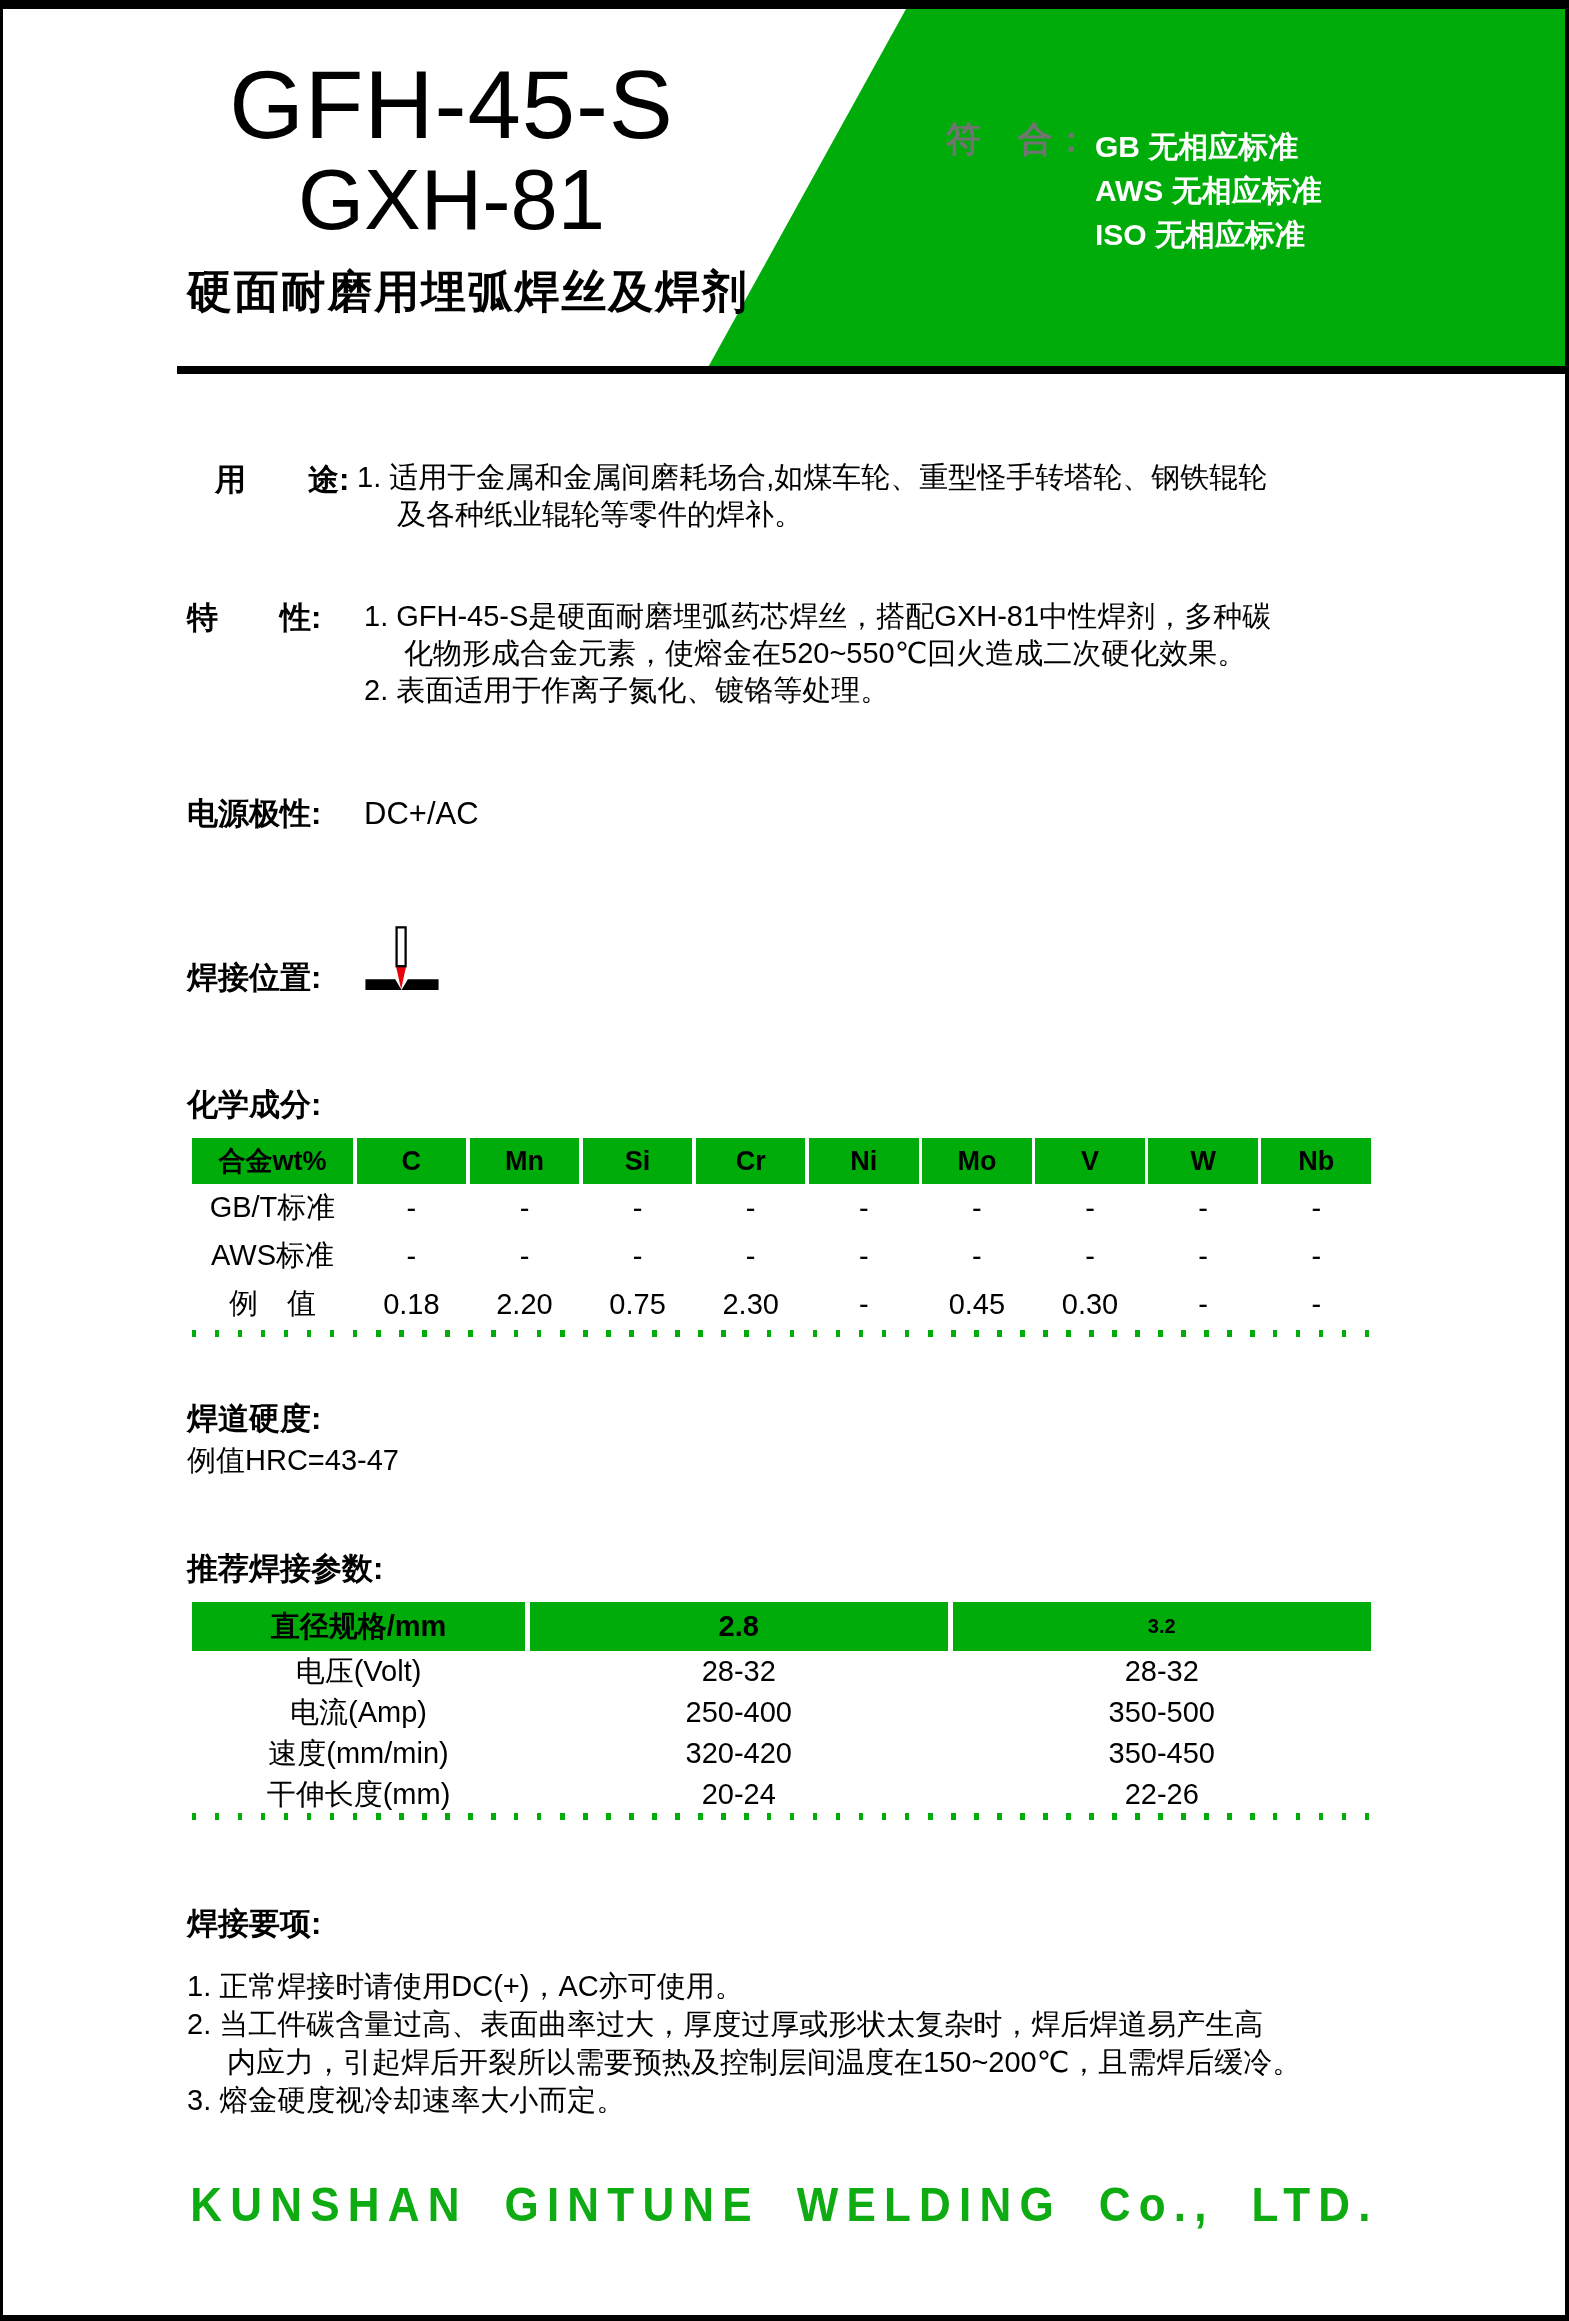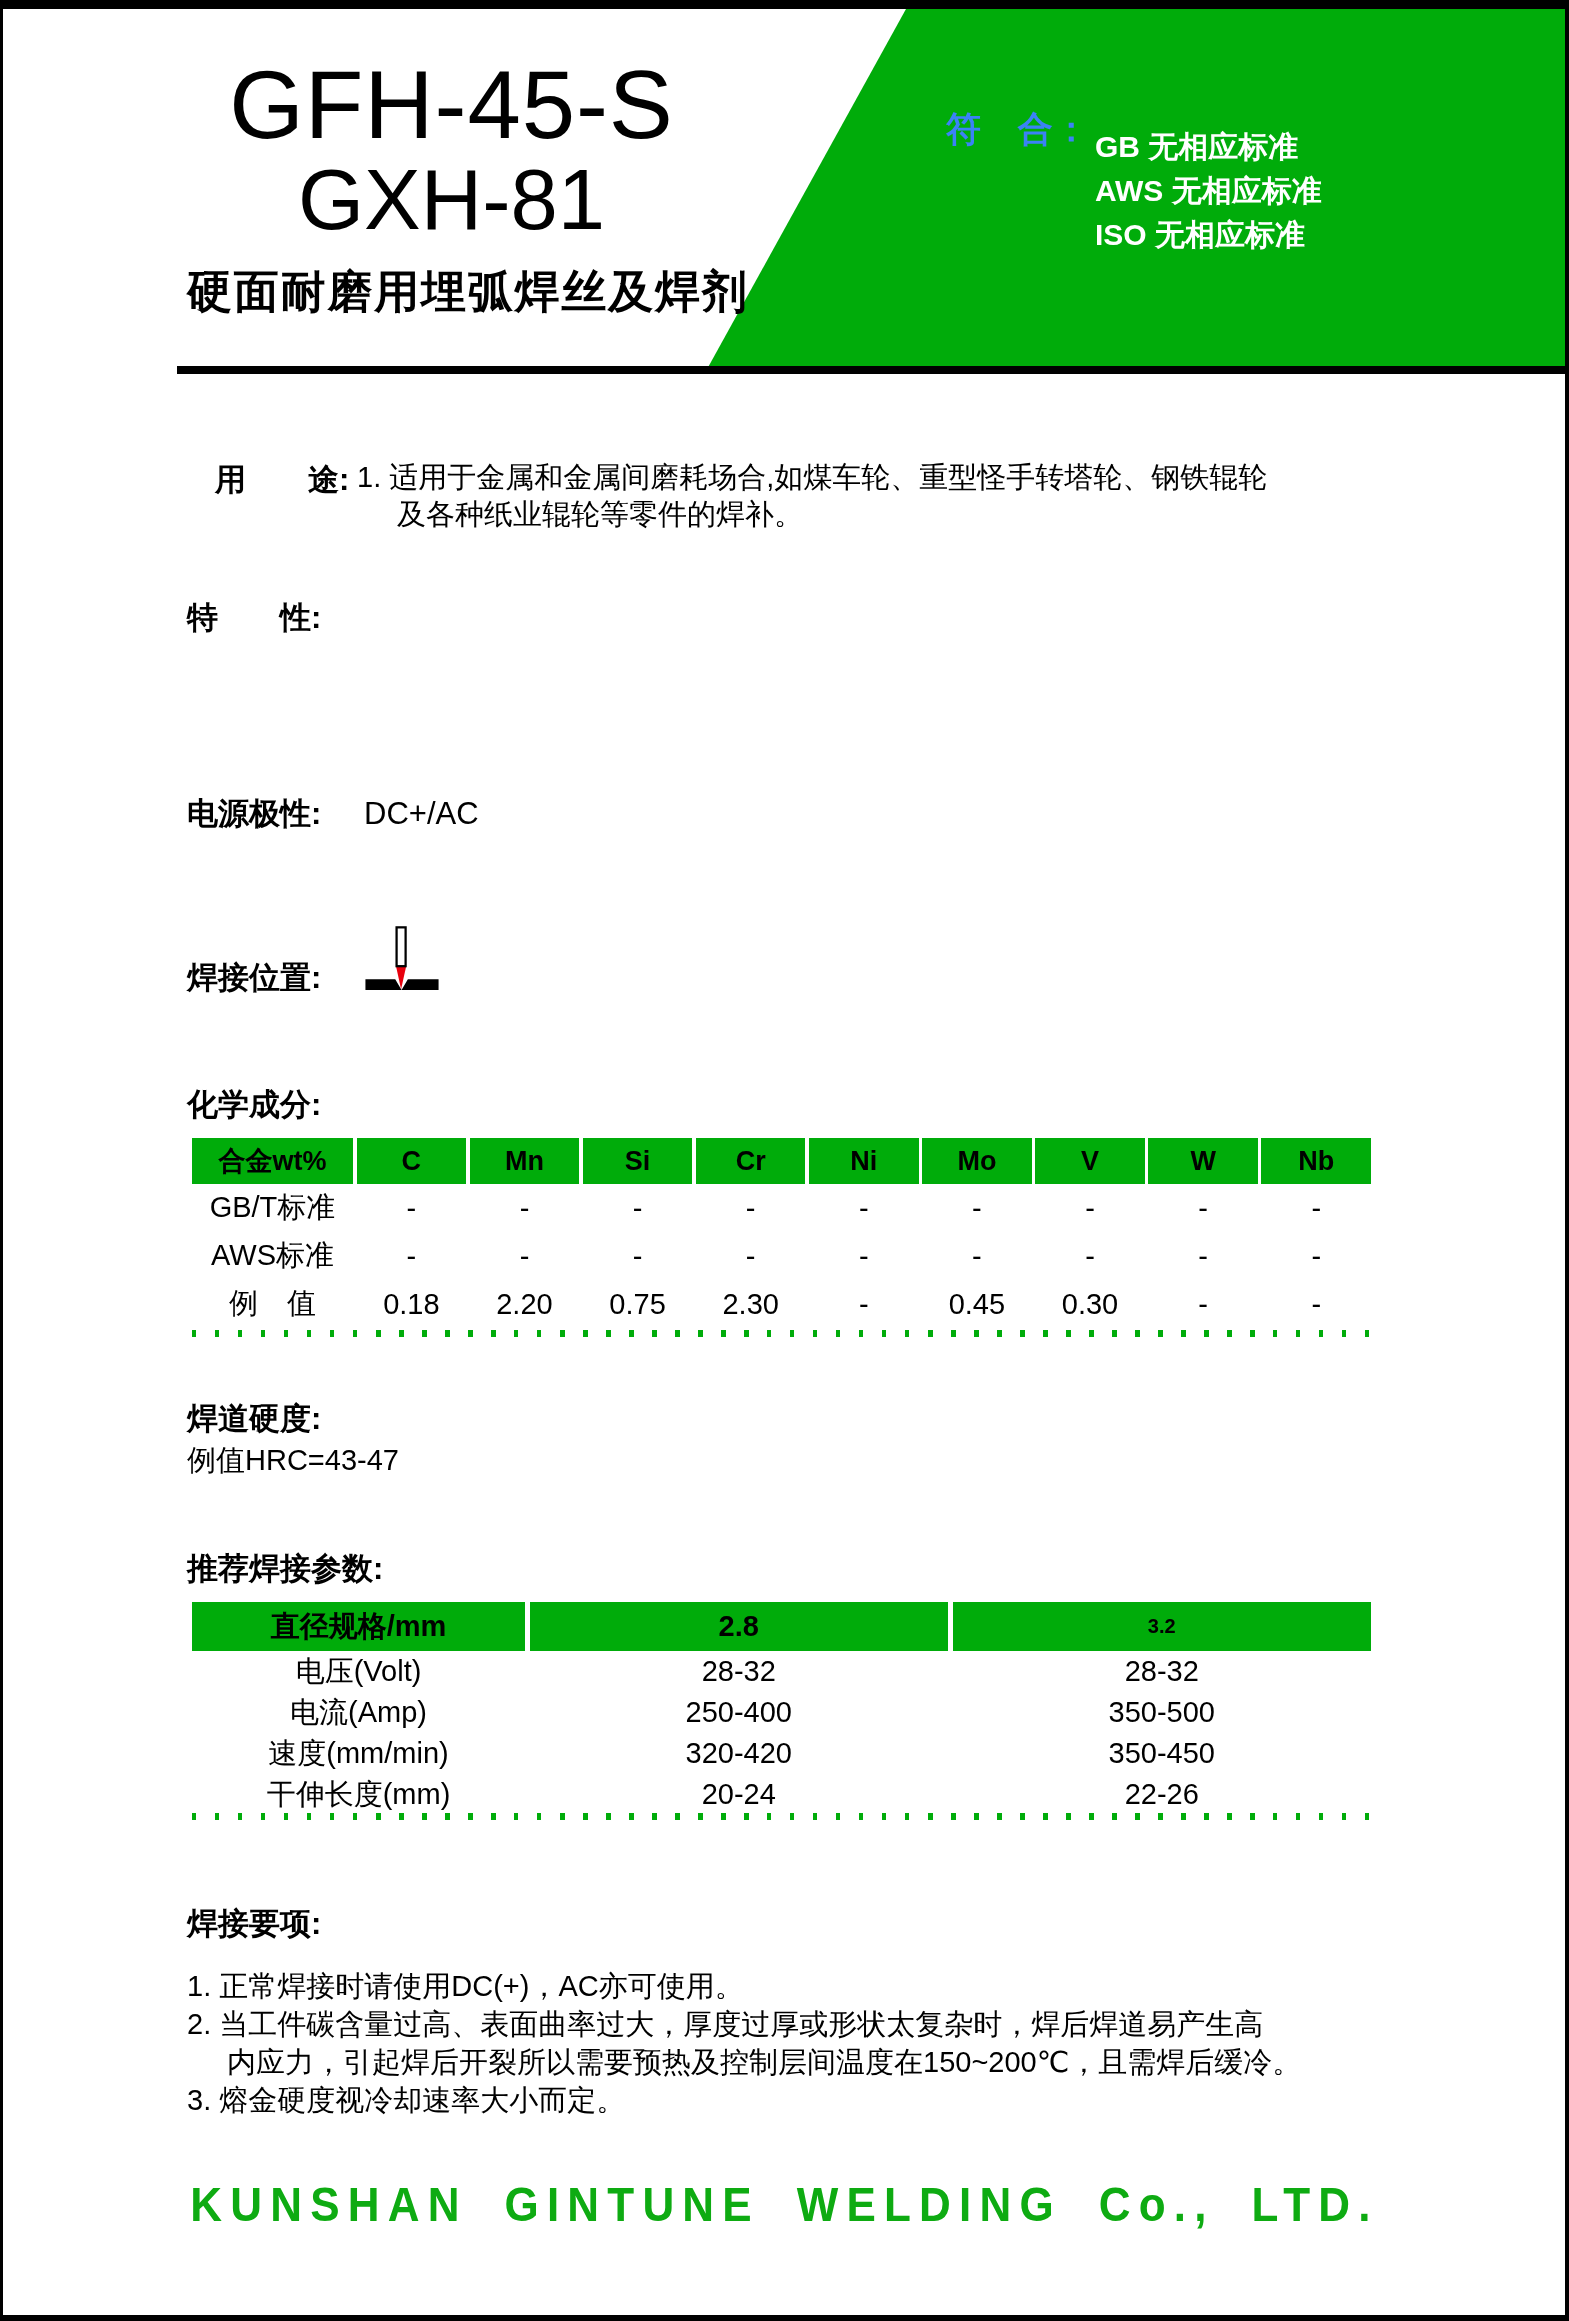--- a/index.html
+++ b/index.html
@@ -15,21 +15,21 @@
   .banner{
     left:706px; top:9px; width:863px; height:362px; background:#00AC0A;
     clip-path:polygon(200px 0, 863px 0, 863px 362px, 0 362px);
   }
   .rule{left:177px; top:366px; width:1392px; height:8.2px; background:#000;}
   
   .title1{left:136px; top:55px; width:631px; text-align:center; font-size:96px; line-height:100px; font-weight:400; letter-spacing:0.9px;}
   .title2{left:136px; top:155px; width:631px; text-align:center; font-size:85px; line-height:89px; font-weight:400;}
   .subtitle{left:187px; top:266px; font-size:45px; line-height:51px; font-weight:bold; letter-spacing:1.8px;}
   
-  .comp-label{left:946px; top:106px; font-size:35px; font-weight:bold; color:#3b82f6; letter-spacing:0.9px;}
+  .comp-label{left:946px; top:116px; font-size:35px; font-weight:bold; color:#737373; letter-spacing:0.9px;}
   .comp-list{left:1095px; top:125px; color:#fff; font-weight:bold; font-size:30px; line-height:44px;}
   
   .sec-label{font-size:31px; font-weight:bold; line-height:36px;}
   .body-text{font-size:29px; line-height:37px; font-weight:500;}
   .indent1{padding-left:40px;}
   
   .pos-icon{left:365px; top:926px;}
   
   .tbl{left:192px; width:1179px; display:grid;}
   .chem{top:1138px; grid-template-columns:161px repeat(9,1fr); column-gap:3.6px; grid-auto-rows:48px; grid-template-rows:46px 48px 48px 48px;}
@@ -65,20 +65,25 @@
     <div>ISO 无相应标准</div>
   </div>
 
   <div class="abs sec-label" style="left:187px;top:462px;margin-left:28px;">用　　途:</div>
   <div class="abs body-text" style="left:357px;top:459px;width:1036px;">
     <div>1. 适用于金属和金属间磨耗场合,如煤车轮、重型怪手转塔轮、钢铁辊轮</div>
     <div class="indent1">及各种纸业辊轮等零件的焊补。</div>
   </div>
 
   <div class="abs sec-label" style="left:187px;top:600px;">特　　性:</div>
+  <div class="abs body-text" style="left:364px;top:598px;width:1036px;">
+    <div>1. GFH-45-S是硬面耐磨埋弧药芯焊丝，搭配GXH-81中性焊剂，多种碳</div>
+    <div class="indent1">化物形成合金元素，使熔金在520~550℃回火造成二次硬化效果。</div>
+    <div>2. 表面适用于作离子氮化、镀铬等处理。</div>
+  </div>
 
   <div class="abs sec-label" style="left:187px;top:796px;">电源极性:</div>
   <div class="abs" style="left:364px;top:796px;font-size:31px;line-height:36px;font-weight:500;">DC+/AC</div>
 
   <div class="abs sec-label" style="left:187px;top:960px;">焊接位置:</div>
   <div class="abs pos-icon">
     <svg width="74" height="65" viewBox="0 0 81 72" xmlns="http://www.w3.org/2000/svg">
       <path d="M0 59 H33 L40 71 L47 59 H81 V71 H0 Z" fill="#000000"></path>
       <polygon points="34,45 45,45 39.5,70" fill="#E8000D"></polygon>
       <rect x="34.5" y="1.5" width="10" height="43" fill="#ffffff" stroke="#000000" stroke-width="2.5"></rect>

